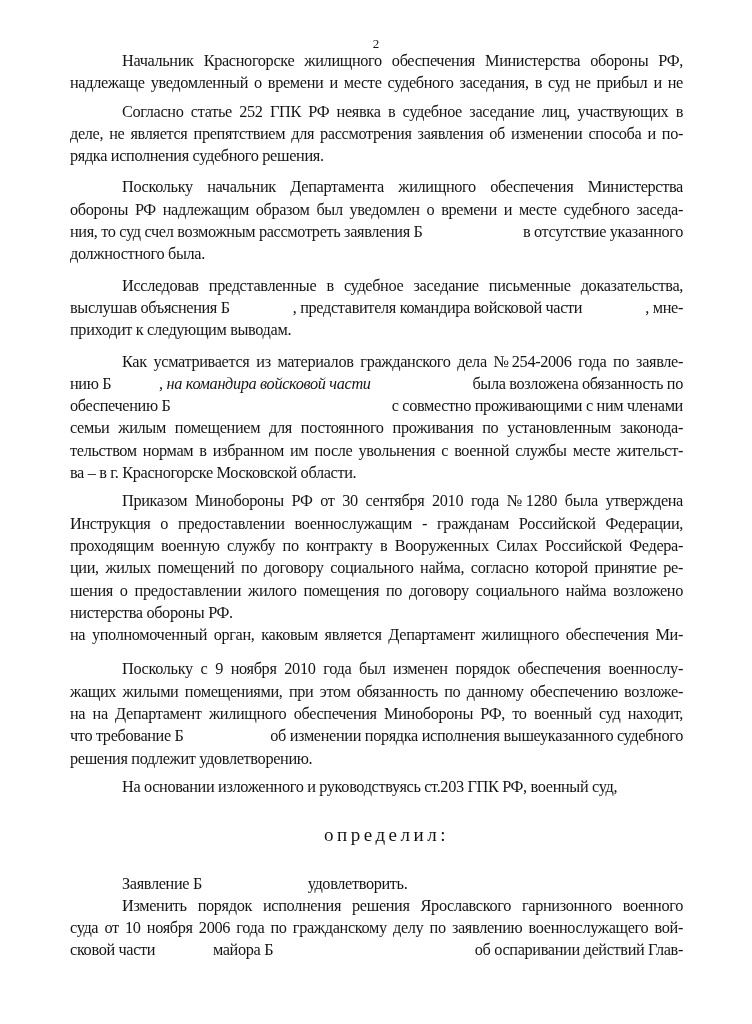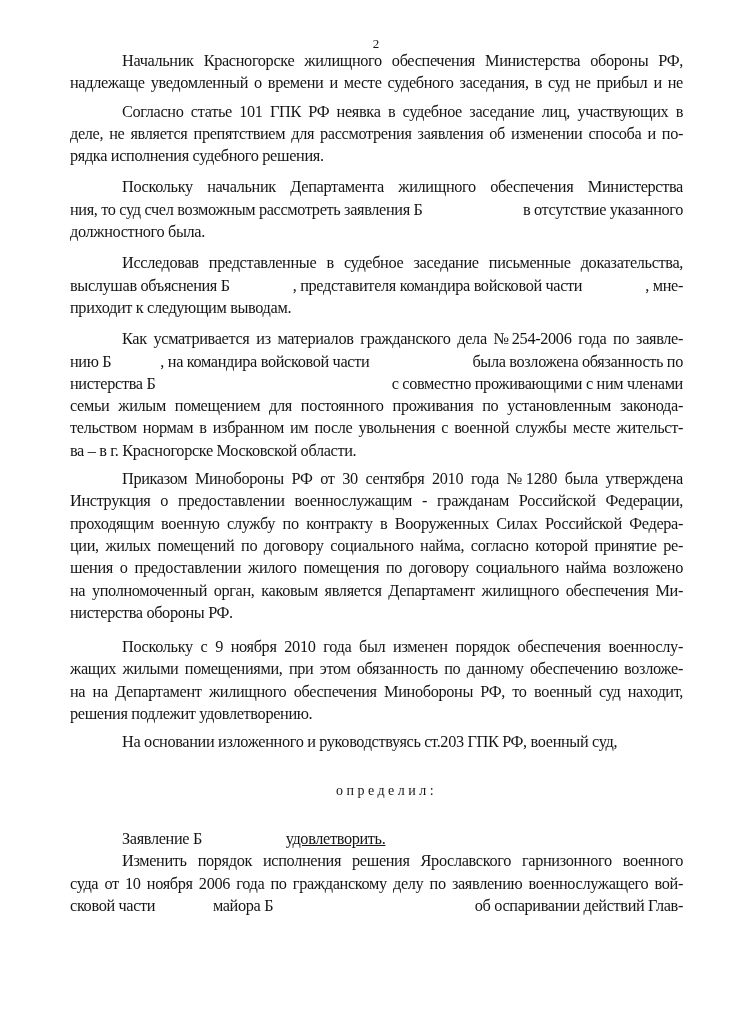--- a/index.html
+++ b/index.html
@@ -21,49 +21,50 @@
     display: block; height: 22.3px; white-space: nowrap;
     text-align: justify; text-align-last: justify;
     overflow: visible;
   }
   .line.last { text-align-last: left; }
   .line.indent { padding-left: 52px; }
   .gap-small { height: 6px; }
   .gap-medium { height: 9px; }
   .heading {
     display: block; text-align: center; letter-spacing: 3.5px;
-    font-size: 14px; height: 22.3px; margin: 26px 0 26px 0;
+    font-size: 19px; height: 22.3px; margin: 26px 0 26px 0;
     padding-left: 20px;
   }
   .split {
     display: flex; justify-content: space-between;
   }
 </style>
 </head>
 <body>
 
 <div class="page-number">2</div>
 
 <div class="body-text">
 
   <div>
     <span class="line indent">Начальник Красногорске жилищного обеспечения Министерства обороны РФ,</span>
     <span class="line">надлежаще  уведомленный о времени и месте судебного заседания, в суд не прибыл и  не</span>
   </div>
   <div class="gap-small"></div>
 
   <div>
-    <span class="line indent">Согласно статье 101 ГПК РФ неявка в судебное заседание лиц, участвующих в</span>
+    <span class="line indent">Согласно статье 252 ГПК РФ неявка в судебное заседание лиц, участвующих в</span>
     <span class="line">деле, не является препятствием для рассмотрения заявления об изменении способа и по-</span>
     <span class="line last">рядка исполнения судебного решения.</span>
   </div>
   <div class="gap-medium"></div>
 
   <div>
     <span class="line indent"> Поскольку начальник Департамента жилищного обеспечения Министерства</span>
+    <span class="line">обороны РФ надлежащим образом был уведомлен о времени и месте судебного заседа-</span>
     <span class="line split">
       <span>ния, то суд счел возможным рассмотреть заявления Б</span>
       <span>в отсутствие указанного</span>
     </span>
     <span class="line last">должностного была.</span>
   </div>
   <div class="gap-medium"></div>
 
   <div>
     <span class="line indent">Исследовав представленные в судебное заседание письменные доказательства,</span>
@@ -73,64 +74,68 @@
       <span style="margin-left:40px;">, мне-</span>
     </span>
     <span class="line last">приходит к следующим  выводам.</span>
   </div>
   <div class="gap-medium"></div>
 
   <div>
     <span class="line indent">Как усматривается из материалов гражданского дела №254-2006 года по заявле-</span>
     <span class="line split">
       <span>нию Б</span>
-      <span style="margin-left:20px;">, на командира войсковой части</span>
+      <span style="margin-left:20px;font-style:italic;">, на командира войсковой части</span>
       <span style="margin-left:74px;">была возложена обязанность по</span>
     </span>
     <span class="line split">
-      <span>нистерства Б</span>
+      <span>обеспечению Б</span>
       <span>с совместно проживающими с ним членами</span>
     </span>
     <span class="line">семьи жилым помещением для постоянного проживания по установленным законода-</span>
     <span class="line">тельством нормам в избранном им после увольнения с военной службы месте жительст-</span>
     <span class="line last">ва – в г. Красногорске Московской  области.</span>
   </div>
   <div class="gap-small"></div>
 
   <div>
     <span class="line indent">Приказом Минобороны РФ от 30 сентября 2010 года №1280 была утверждена</span>
     <span class="line">Инструкция о предоставлении военнослужащим - гражданам Российской Федерации,</span>
     <span class="line">проходящим военную службу по контракту в Вооруженных Силах Российской Федера-</span>
     <span class="line">ции, жилых помещений по договору социального найма, согласно которой принятие ре-</span>
     <span class="line">шения о предоставлении жилого помещения по договору социального найма возложено</span>
+    <span class="line last">нистерства обороны РФ.</span>
     <span class="line">на уполномоченный орган, каковым является Департамент жилищного обеспечения Ми-</span>
-    <span class="line last">нистерства обороны РФ.</span>
   </div>
   <div class="gap-small"></div>
 
   <div class="gap-small"></div>
 
   <div>
     <span class="line indent">Поскольку с 9 ноября 2010 года был изменен порядок обеспечения военнослу-</span>
     <span class="line">жащих жилыми помещениями, при этом обязанность по данному обеспечению возложе-</span>
     <span class="line">на на Департамент жилищного обеспечения Минобороны РФ, то военный суд находит,</span>
+    <span class="line split">
+      <span>что требование Б</span>
+      <span>об изменении порядка исполнения вышеуказанного судебного</span>
+    </span>
     <span class="line last">решения подлежит удовлетворению.</span>
   </div>
   <div class="gap-small"></div>
 
   <div>
     <span class="line indent last">На основании изложенного и руководствуясь ст.203 ГПК РФ, военный суд,</span>
   </div>
 
   <span class="heading">определил:</span>
 
   <div>
     <span class="line indent last">
       <span>Заявление Б</span>
-      <span style="display:inline-block; margin-left:80px;text-decoration:underline;">удовлетворить.</span>
+      <span style="display:inline-block; margin-left:102px;">удовлетворить.</span>
     </span>
   </div>
 
   <div>
     <span class="line indent">Изменить порядок исполнения решения Ярославского гарнизонного военного</span>
     <span class="line">суда от 10 ноября 2006  года по гражданскому делу по заявлению военнослужащего вой-</span>
     <span class="line split">
       <span>сковой части</span>
       <span style="margin-left:46px;">майора Б</span>
       <span style="margin-left:190px;">об оспаривании действий Глав-</span>

